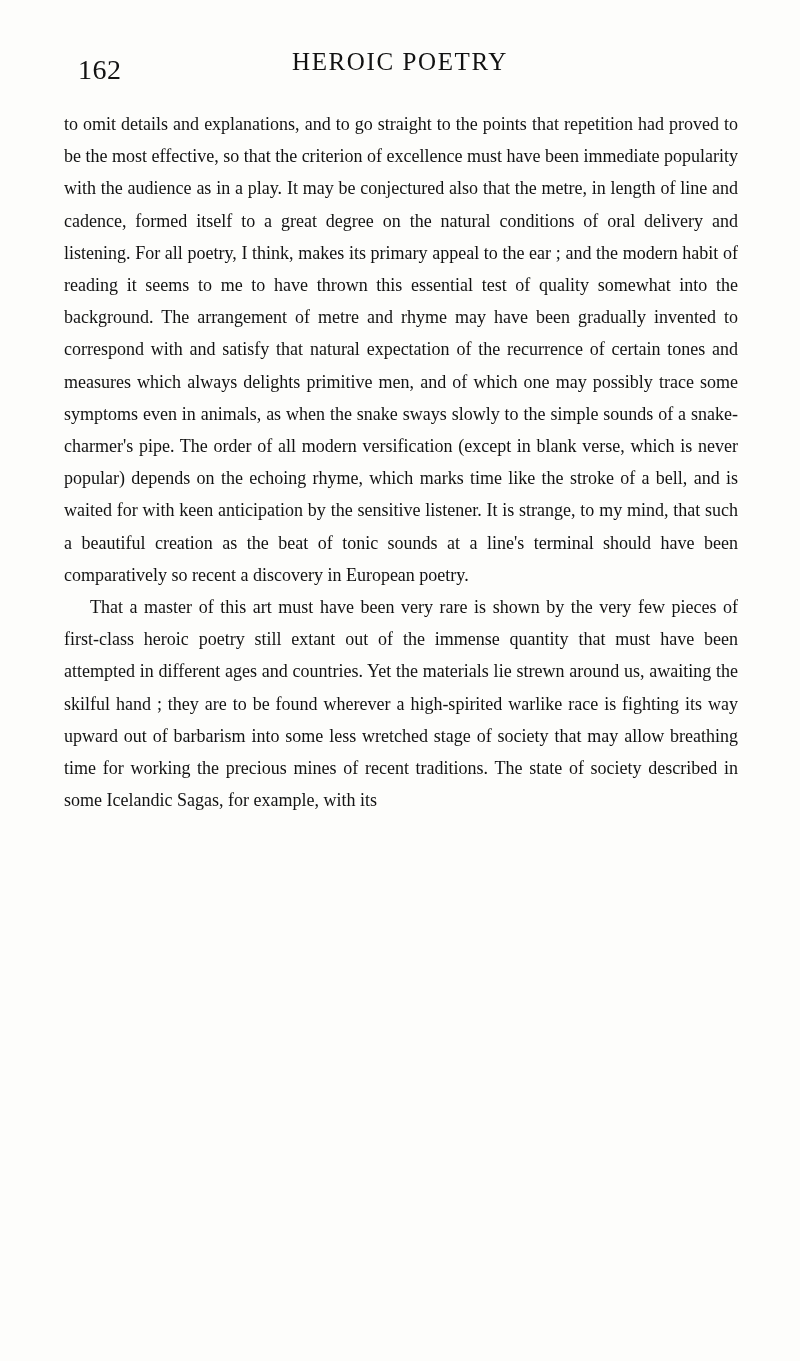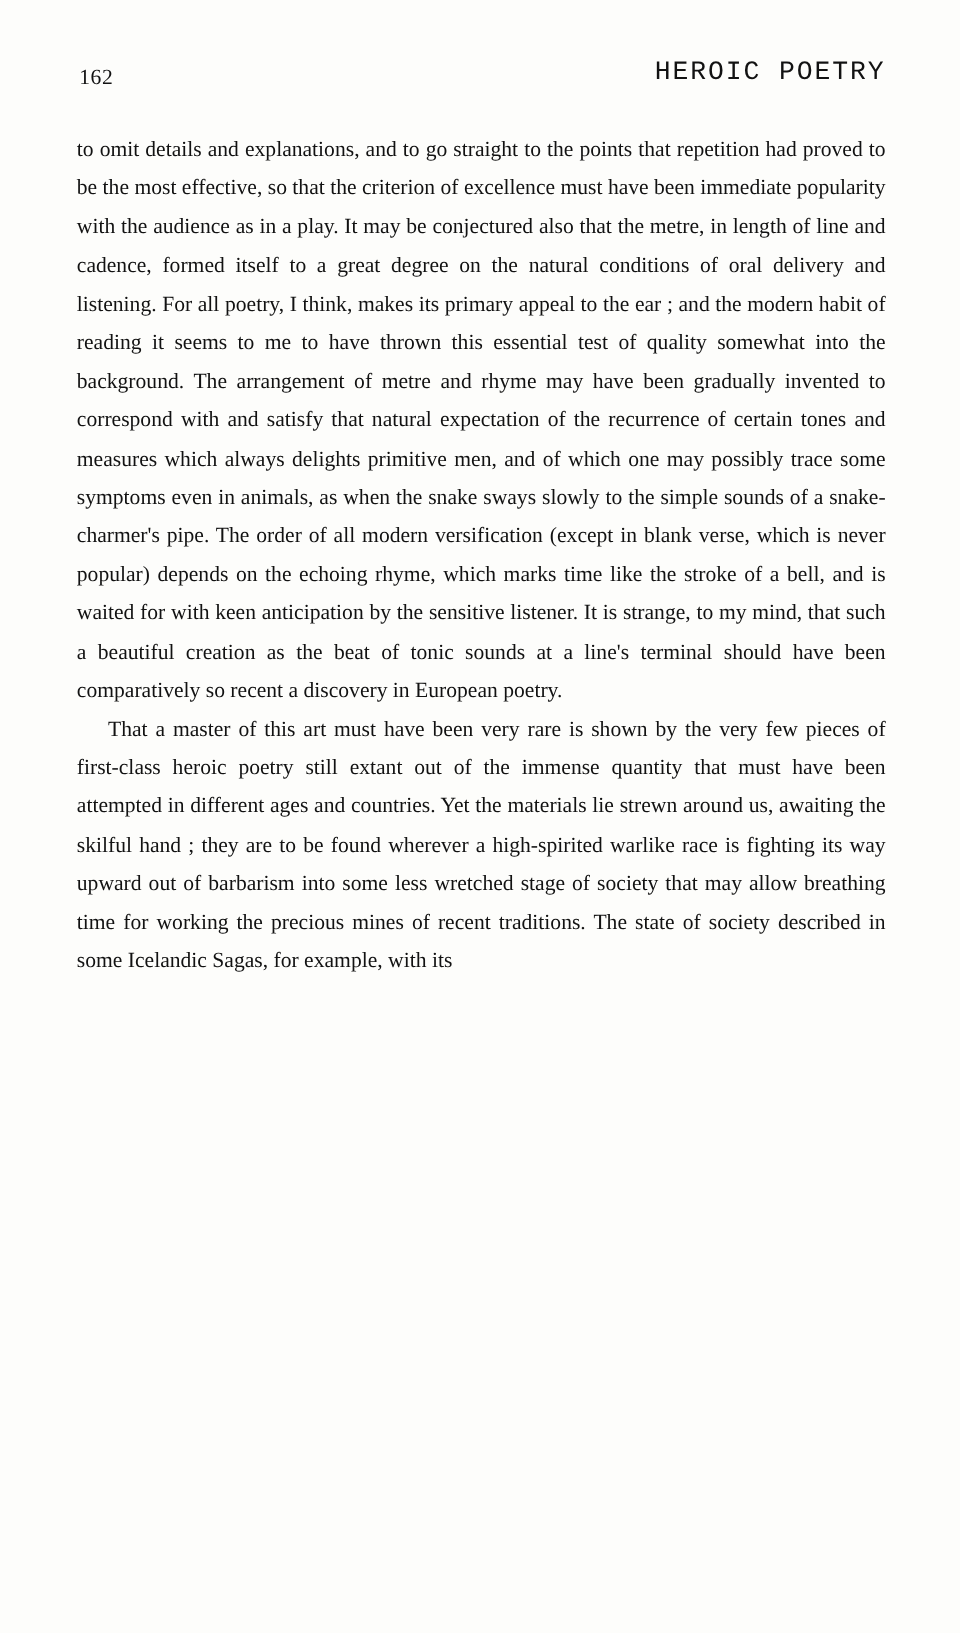--- a/index.html
+++ b/index.html
@@ -25,35 +25,35 @@
   }
   .header {
     position: absolute;
     left: 62px;
     top: 48px;
     width: 676px;
     height: 40px;
   }
   .folio {
     position: absolute;
-    left: 4px;
+    left: 16px;
     top: 6px;
-    font-size: 18px;
+    font-size: 28px;
     letter-spacing: 0.5px;
     font-family: "Liberation Serif", serif;
   }
   .running-head {
     position: absolute;
     left: 0;
     top: 0;
     width: 676px;
-    text-align: right;
-    font-size: 22px;
+    text-align: center;
+    font-size: 25px;
     letter-spacing: 1.6px;
-    font-family: Liberation Mono, monospace;
+    font-family: Liberation Serif, serif;
   }
   .body-text {
     position: absolute;
     left: 64px;
     top: 108px;
     width: 674px;
     font-size: 18px;
     line-height: 32.2px;
     text-align: justify;
     text-justify: inter-word;

